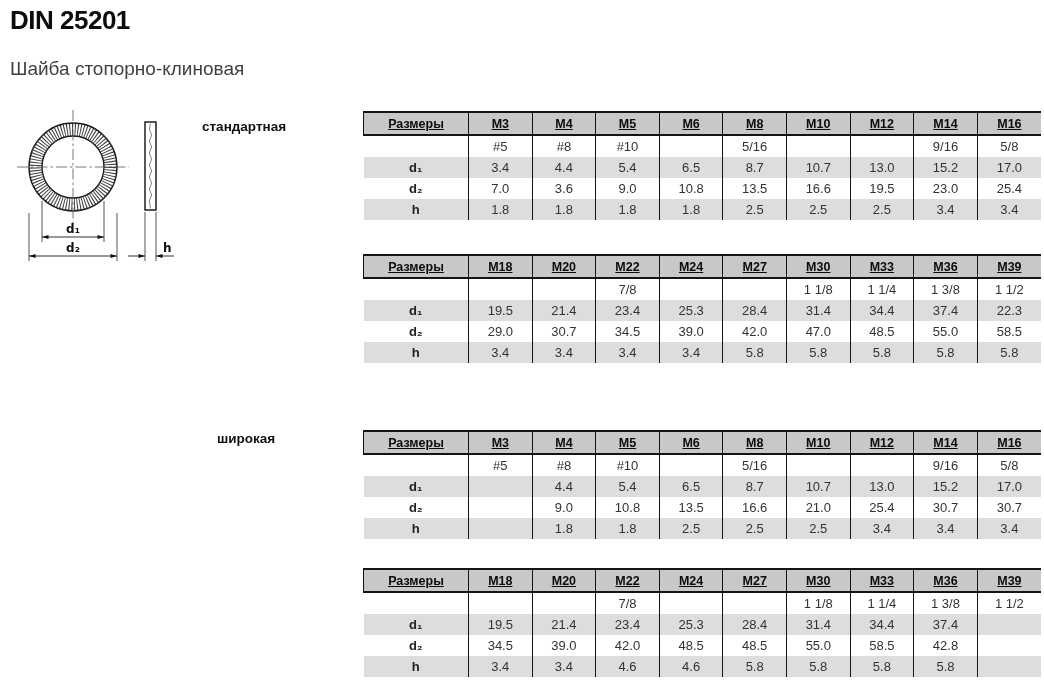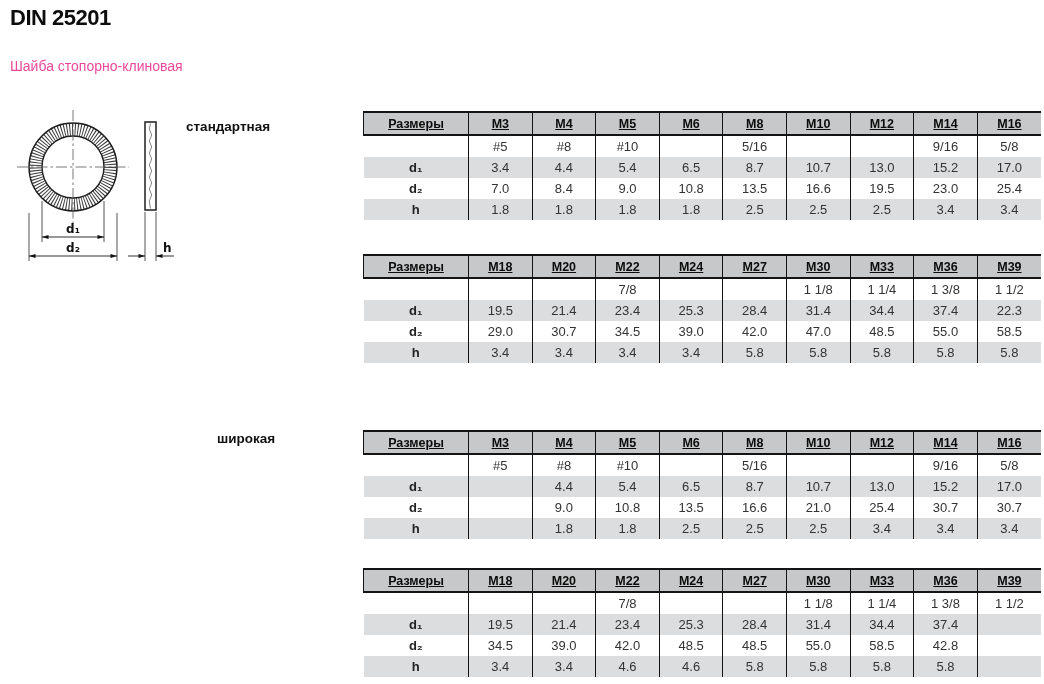--- a/index.html
+++ b/index.html
@@ -2,25 +2,25 @@
 <html><head>
 <meta charset="utf-8">
 <style>
   html,body { margin:0; padding:0; }
   body {
     width:1044px; height:684px; position:relative; background:#ffffff;
     font-family:"Liberation Sans","DejaVu Sans",sans-serif; overflow:hidden;
   }
   .abs { position:absolute; }
 
-  #title { left:10px; top:5px; font-size:22px; font-weight:bold; color:#0d0d0d; letter-spacing:-0.5px; }
-  #subtitle { left:10px; top:58px; font-size:14px; color:#ec4899; }
+  #title { left:10px; top:5px; font-size:26px; font-weight:bold; color:#0d0d0d; letter-spacing:-0.5px; }
+  #subtitle { left:10px; top:58px; font-size:19px; color:#404040; }
 
   .section-label { font-size:13.5px; font-weight:bold; color:#111; }
-  #label-standard { left:186px; top:119px; }
+  #label-standard { left:202px; top:119px; }
   #label-wide { left:217px; top:431px; }
 
   
   table.dim-table {
     position:absolute; left:363px; width:678px;
     border-collapse:collapse; table-layout:fixed;
     font-family:"Liberation Sans","DejaVu Sans",sans-serif;
   }
   .dim-table th, .dim-table td {
     height:21px; padding:0 2px; text-align:center; vertical-align:middle;
@@ -158,21 +158,21 @@
         <td>6.5</td>
         <td>8.7</td>
         <td>10.7</td>
         <td>13.0</td>
         <td>15.2</td>
         <td>17.0</td>
       </tr>
       <tr>
         <td class="rowlabel">d₂</td>
         <td>7.0</td>
-        <td>8.4</td>
+        <td>3.6</td>
         <td>9.0</td>
         <td>10.8</td>
         <td>13.5</td>
         <td>16.6</td>
         <td>19.5</td>
         <td>23.0</td>
         <td>25.4</td>
       </tr>
       <tr class="shade">
         <td class="rowlabel">h</td>

